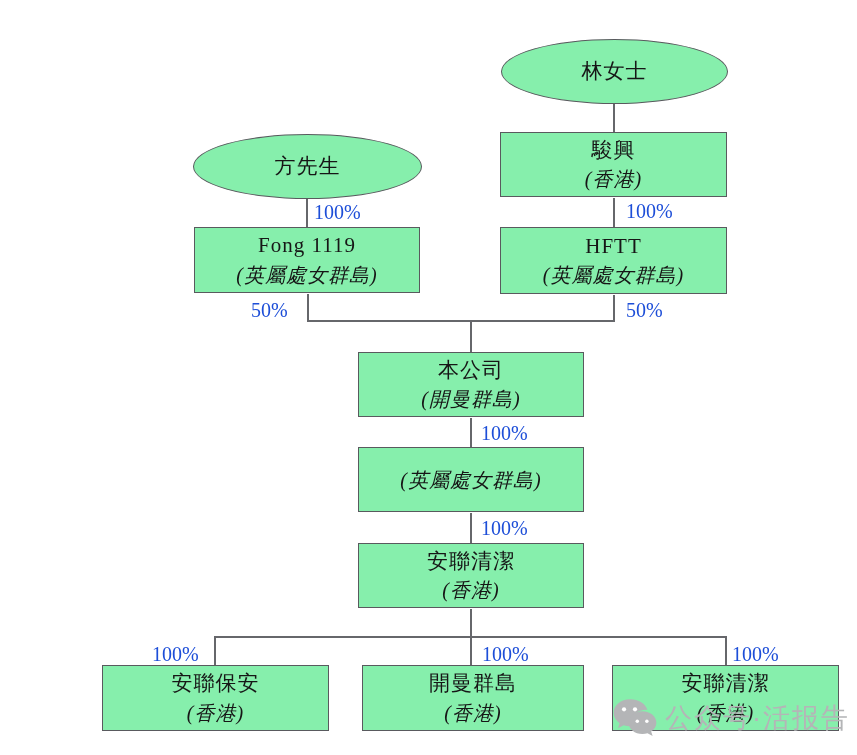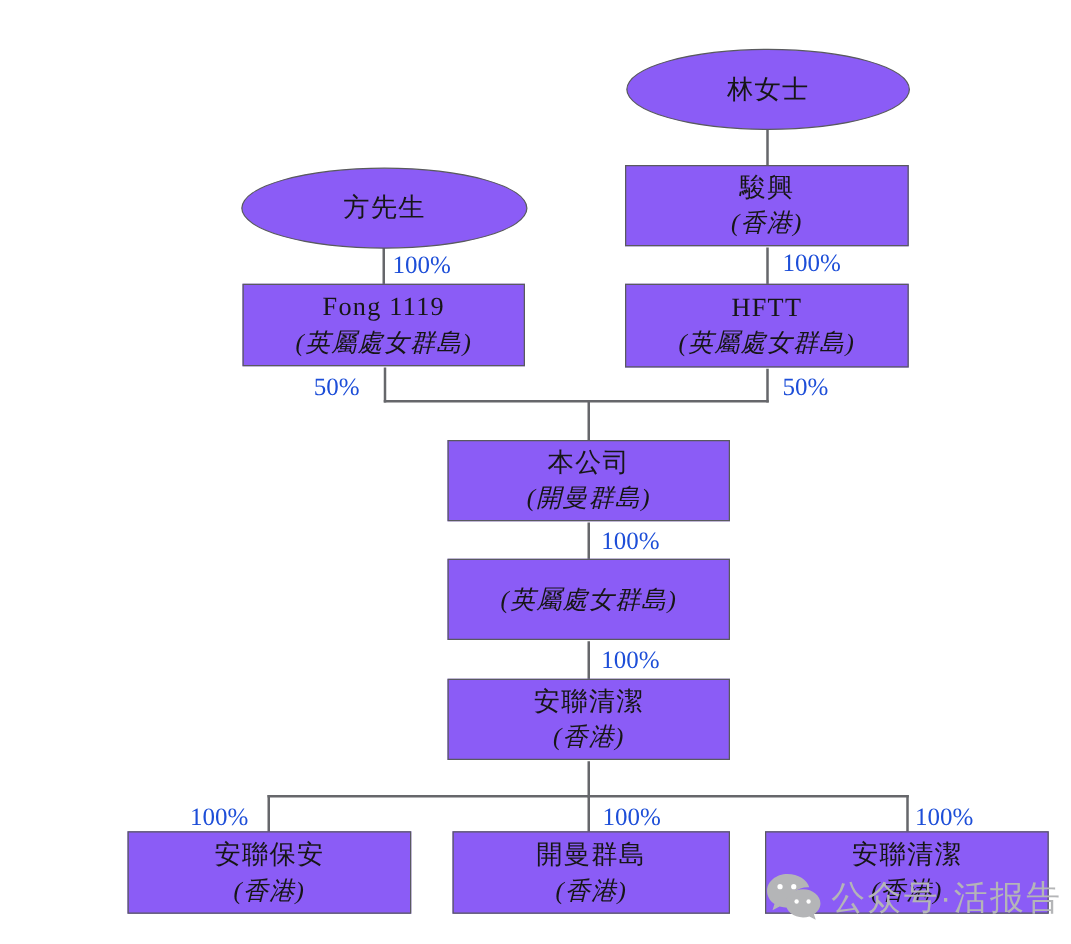--- a/index.html
+++ b/index.html
@@ -4,21 +4,21 @@
 <style>
   html,body{margin:0;padding:0;background:#ffffff;}
   .canvas{
     position:relative;width:857px;height:755px;background:#ffffff;
     font-family:"Liberation Serif","DejaVu Serif",serif;color:#161616;
     overflow:hidden;
   }
   .node{
     position:absolute;display:flex;flex-direction:column;
     align-items:center;justify-content:center;text-align:center;line-height:1.4;
-    background:#8b5cf6;
+    background:#86efac;
   }
   .box{border:1.6px solid #595a5e;justify-content:center;}
   .ellipse{border:1.6px solid #595a5e;border-radius:50%;}
   .name{font-size:21px;letter-spacing:1px;}
   .juris{font-size:20px;font-style:italic;letter-spacing:1px;}
   .vline{position:absolute;width:2px;background:#66676b;}
   .hline{position:absolute;height:2px;background:#66676b;}
   .pct{position:absolute;font-size:20px;color:#1d4ed8;}
   .watermark{
     position:absolute;left:612px;top:697px;display:flex;align-items:center;gap:7px;

